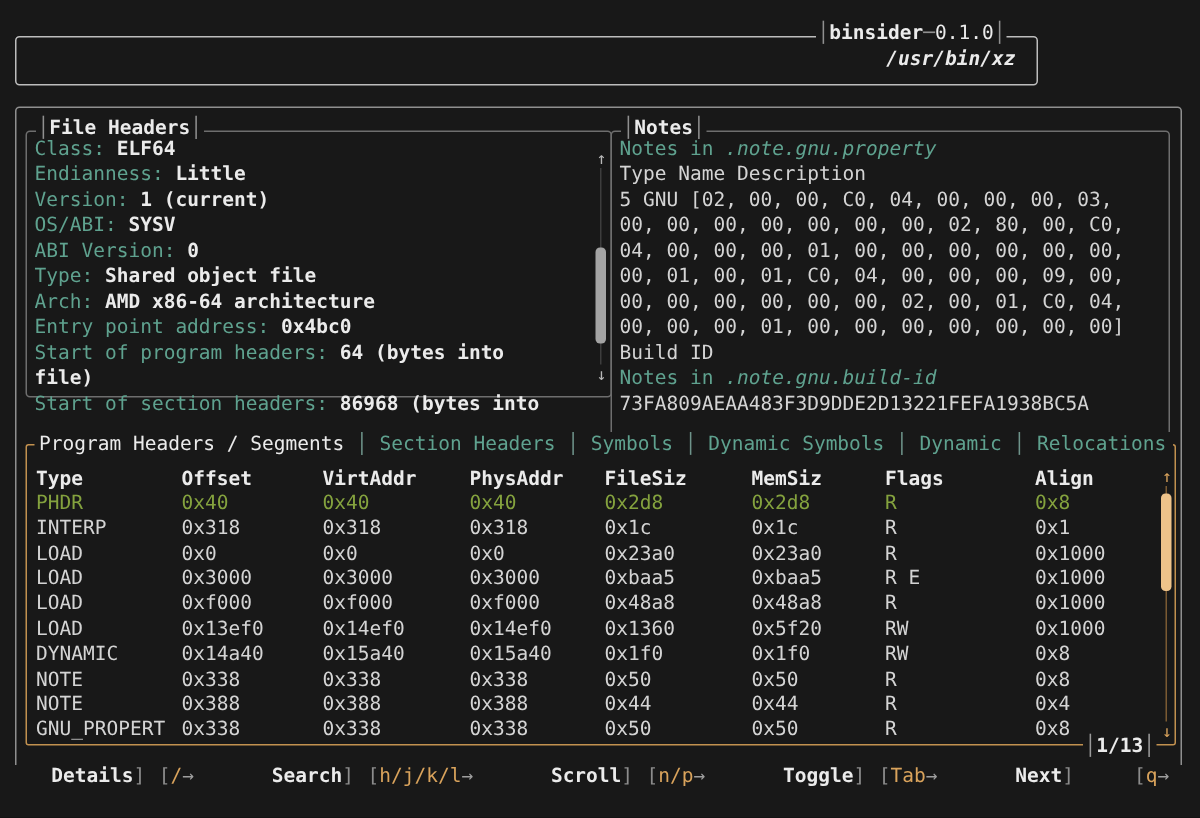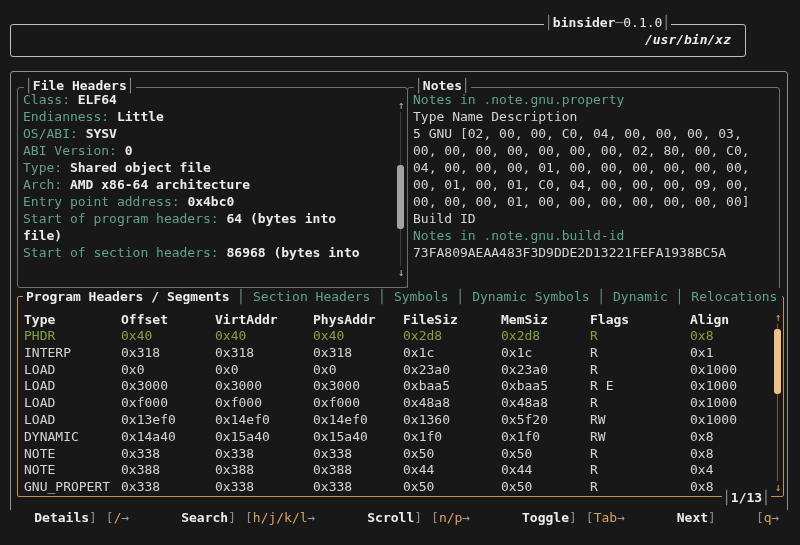--- a/index.html
+++ b/index.html
@@ -6,21 +6,21 @@
     --bg:#181818; --fg:#d4d4d4; --white:#ebebeb; --teal:#5fa28f; --green:#84a23e;
     --orange:#d9a35c; --orange-border:#c2914f; --thumb:#eec38a;
     --panel-border:#6e6e6e; --outer-border:#8f8f8f; --tab-border:#bdbdbd; --dim:#8f8f8f;
   }
   *{margin:0;padding:0;box-sizing:border-box;}
   html,body{background:#111;}
   body{font-family:"DejaVu Sans Mono","Liberation Mono",monospace;font-size:13px;color:var(--fg);}
   .screen{position:relative;width:800px;height:545px;background:var(--bg);overflow:hidden;}
   .teal{color:var(--teal);}
   
-  .tabbar-box{position:absolute;left:10px;top:24px;width:736px;height:33px;
+  .tabbar-box{position:absolute;left:10px;top:24px;width:682px;height:33px;
     border:1px solid var(--tab-border);border-radius:3px;text-align:right;}
   .app-title{position:absolute;top:-10px;left:533px;background:var(--bg);padding:0 1px;white-space:nowrap;}
   .app-title .tbar{color:var(--dim);}
   .app-title .tdash{color:var(--dim);}
   .app-title .name{font-weight:bold;color:var(--white);}
   .app-title .ver{color:var(--white);}
   .tabs{position:absolute;left:14px;top:0;height:31px;line-height:30px;white-space:nowrap;}
   .tabs .tab{color:var(--teal);cursor:pointer;}
   .tabs .tab.active{color:var(--white);font-weight:bold;}
   .tabs .sep{color:#6e938a;}
@@ -31,43 +31,43 @@
     border:1px solid var(--outer-border);border-radius:3px;}
   
   .panel{position:absolute;background:var(--bg);}
   .btitle{position:absolute;top:-10px;left:6px;background:var(--bg);padding:0 1px;white-space:nowrap;}
   .btitle .bar{color:var(--dim);}
   .btitle .ttl{font-weight:bold;color:var(--white);}
   .content{position:absolute;left:5px;right:12px;top:3px;overflow:hidden;}
   .line{height:17px;line-height:17px;white-space:nowrap;overflow:hidden;}
   .line .val{font-weight:bold;color:var(--white);}
   .line .plain{color:var(--fg);}
-  .line .secname{color:var(--teal);}
-  
-  .fh-box{left:6px;top:15px;width:391px;height:201px;border:1px solid var(--panel-border);border-radius:3px;}
+  .line .secname{color:var(--teal);font-style:italic;}
+  
+  .fh-box{left:6px;top:15px;width:391px;height:178px;border:1px solid var(--panel-border);border-radius:3px;}
   .notes-box{left:396px;top:15px;width:373px;height:216px;border:1px solid var(--panel-border);border-radius:3px;}
   
   .vscroll{position:absolute;width:10px;}
   .vscroll .arr{position:absolute;left:0;width:10px;text-align:center;font-size:11px;line-height:11px;}
   .vscroll .arr.up{top:0;}
   .vscroll .arr.down{bottom:0;}
   .vscroll .track{position:absolute;left:4px;width:1px;top:12px;bottom:12px;}
   .vscroll .vthumb{position:absolute;left:1px;width:7px;border-radius:3px;}
   .gray-scroll .arr{color:#b9b9b9;}
   .gray-scroll .track{background:#3d3d3d;}
   .gray-scroll .vthumb{background:#a3a3a3;}
   .orange-scroll .arr{color:var(--orange);}
   .orange-scroll .track{background:#7a5a32;}
   .orange-scroll .vthumb{background:var(--thumb);}
   
   .table-box{left:6px;top:224px;right:3px;height:201px;border:1px solid var(--orange-border);border-radius:2px;}
   .seg-tabs{position:absolute;top:-9px;left:5px;right:1px;height:17px;line-height:17px;
     background:var(--bg);white-space:nowrap;overflow:hidden;padding-left:3px;}
   .seg-tabs .tab{color:var(--teal);cursor:pointer;}
-  .seg-tabs .tab.active{color:var(--white);font-weight:bold;}
+  .seg-tabs .tab.active{color:var(--white);font-weight:normal;}
   .seg-tabs .sep{color:#6e938a;}
   .thead,.trow{display:grid;grid-template-columns:97px 94px 98px 90px 98px 89px 100px 1fr;
     padding-left:6px;white-space:nowrap;overflow:hidden;}
   .thead{margin-top:14px;height:17px;line-height:17px;font-weight:bold;color:var(--white);}
   .trow{height:16.8px;line-height:16.8px;color:var(--fg);}
   .trow.selected{color:var(--green);}
   .cell{overflow:hidden;}
   .page-ind{position:absolute;bottom:-9px;right:12px;background:var(--bg);padding:0 1px;white-space:nowrap;}
   .page-ind .pbar{color:#9a9a9a;}
   .page-ind .pval{font-weight:bold;color:var(--white);}
@@ -91,20 +91,21 @@
     <div class="file-path">/usr/bin/xz</div>
   </div>
 
   <div class="outer-box">
 
     <div class="panel fh-box">
       <div class="btitle"><span class="bar">│</span><span class="ttl">File Headers</span><span class="bar">│</span></div>
       <div class="content" id="fh-lines">
           <div class="line"><span class="teal">Class: </span><span class="val">ELF64</span></div>
           <div class="line"><span class="teal">Endianness: </span><span class="val">Little</span></div>
+          <div class="line"><span class="teal">Version: </span><span class="val">1 (current)</span></div>
           <div class="line"><span class="teal">OS/ABI: </span><span class="val">SYSV</span></div>
           <div class="line"><span class="teal">ABI Version: </span><span class="val">0</span></div>
           <div class="line"><span class="teal">Type: </span><span class="val">Shared object file</span></div>
           <div class="line"><span class="teal">Arch: </span><span class="val">AMD x86-64 architecture</span></div>
           <div class="line"><span class="teal">Entry point address: </span><span class="val">0x4bc0</span></div>
           <div class="line"><span class="teal">Start of program headers: </span><span class="val">64 (bytes into</span></div>
           <div class="line"><span class="val">file)</span></div>
           <div class="line"><span class="teal">Start of section headers: </span><span class="val">86968 (bytes into</span></div>
         </div>
       <div class="vscroll gray-scroll" id="fh-scroll" style="right:1px;top:12px;bottom:9px;">
@@ -117,20 +118,21 @@
 
     <div class="panel notes-box">
       <div class="btitle"><span class="bar">│</span><span class="ttl">Notes</span><span class="bar">│</span></div>
       <div class="content" id="notes-lines">
           <div class="line"><span class="teal">Notes in </span><span class="secname">.note.gnu.property</span></div>
           <div class="line"><span class="plain">Type Name Description</span></div>
           <div class="line"><span class="plain">5 GNU [02, 00, 00, C0, 04, 00, 00, 00, 03,</span></div>
           <div class="line"><span class="plain">00, 00, 00, 00, 00, 00, 00, 02, 80, 00, C0,</span></div>
           <div class="line"><span class="plain">04, 00, 00, 00, 01, 00, 00, 00, 00, 00, 00,</span></div>
           <div class="line"><span class="plain">00, 01, 00, 01, C0, 04, 00, 00, 00, 09, 00,</span></div>
+          <div class="line"><span class="plain">00, 00, 00, 00, 00, 00, 02, 00, 01, C0, 04,</span></div>
           <div class="line"><span class="plain">00, 00, 00, 01, 00, 00, 00, 00, 00, 00, 00]</span></div>
           <div class="line"><span class="plain">Build ID</span></div>
           <div class="line"><span class="teal">Notes in </span><span class="secname">.note.gnu.build-id</span></div>
           <div class="line"><span class="plain">73FA809AEAA483F3D9DDE2D13221FEFA1938BC5A</span></div>
         </div>
     </div>
 
     <div class="panel table-box">
       <div class="seg-tabs" id="seg-tabs"><span class="tab active"> Program Headers / Segments</span><span class="sep"> │ </span><span class="tab">Section Headers</span><span class="sep"> │ </span><span class="tab">Symbols</span><span class="sep"> │ </span><span class="tab">Dynamic Symbols</span><span class="sep"> │ </span><span class="tab">Dynamic</span><span class="sep"> │ </span><span class="tab">Relocations</span></div>
       <div class="thead" id="seg-header">

